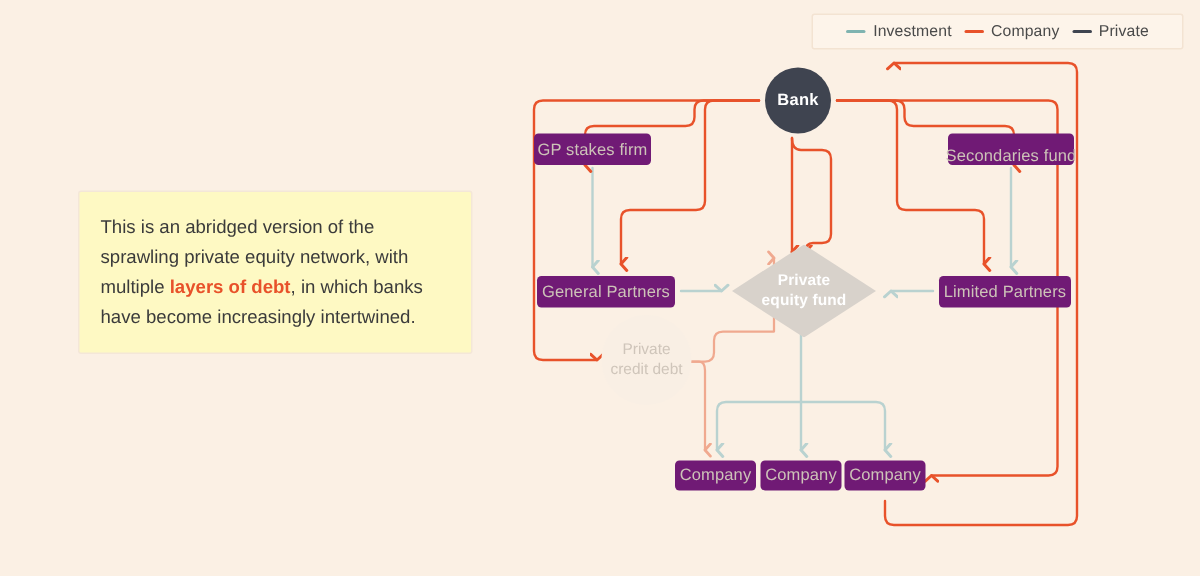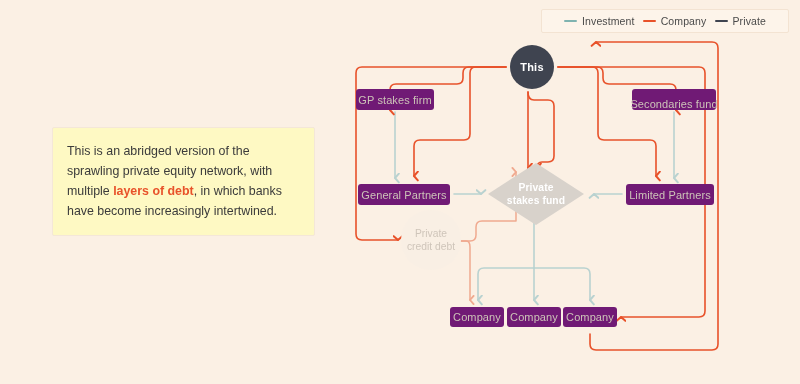--- a/index.html
+++ b/index.html
@@ -250,21 +250,21 @@
 
       <path d="M558,67 L699,67 Q705,67 705,73 L705,311 Q705,317 699,317 L621,317" stroke="#e8522a" stroke-width="1.6" marker-end="url(#ar-or)"></path>
 
       <path d="M590,334 L590,344 Q590,350 596,350 L712,350 Q718,350 718,344 L718,48
                Q718,42 712,42 L596,42" stroke="#e8522a" stroke-width="1.6" marker-end="url(#ar-or)"></path>
 
     </g>
   </svg>
 
   <div class="node" id="node-bank">
-    <span>This</span>
+    <span>Bank</span>
   </div>
 
   <div class="node chip" id="node-gp-stakes">
     <span>GP stakes firm</span>
   </div>
 
   <div class="node chip" id="node-secondary">
     <span>Secondaries fund</span>
   </div>
 
@@ -273,21 +273,21 @@
   </div>
 
   <div class="node chip" id="node-gen-part">
     <span>General Partners</span>
   </div>
 
   <div class="node" id="node-pefund">
     <div id="pefund-shape"></div>
     <div id="pefund-text">
       <span>Private</span><br>
-      <span>stakes fund</span>
+      <span>equity fund</span>
     </div>
   </div>
 
   <div class="node" id="node-credit">
     <div>
       <span>Private</span><br>
       <span>credit debt</span>
     </div>
   </div>
 

